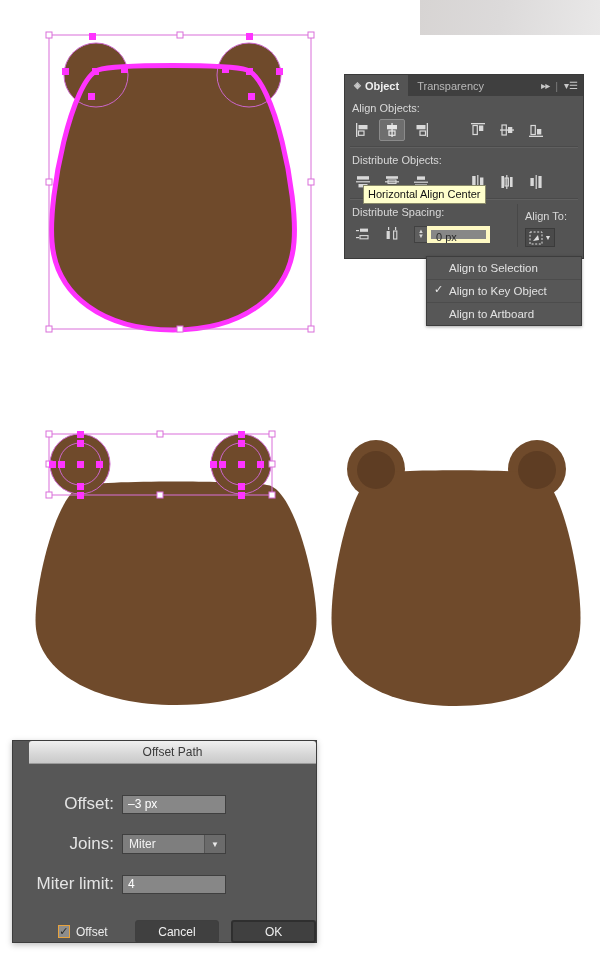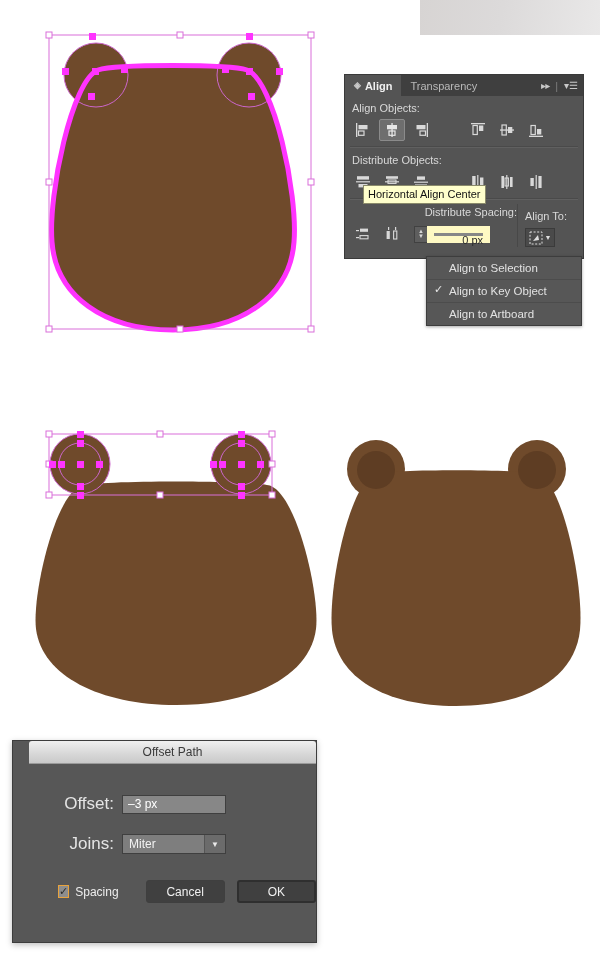--- a/index.html
+++ b/index.html
@@ -84,42 +84,42 @@
     box-sizing: border-box;
   }
   .abtn.sel { background: #6e6e6e; border: 1px solid #8b8b8b; }
   .gap-l { margin-left: 28px; }
   .sep {
     height: 1px; background: #4a4a4a;
     border-bottom: 1px solid #606060;
     margin: 3px 5px 0 5px;
   }
   #dist-spacing-row { display: flex; align-items: flex-end; }
-  #spacing-left { flex: 1; text-align: right; }
+  #spacing-left { flex: 1; }
   #alignto-col {
     width: 66px; border-left: 1px solid #484848; padding-left: 7px;
     box-sizing: border-box;
   }
   .numfield {
     display: flex; align-items: stretch;
     height: 17px; margin-left: 6px;
   }
   .stepper {
     width: 13px; background: #5e5e5e;
     border: 1px solid #414141; border-right: none;
     display: flex; flex-direction: column;
     align-items: center; justify-content: center;
     box-sizing: border-box;
   }
   .stepper span { font-size: 6px; line-height: 5px; color: #d8d8d8; }
   .numinput {
     width: 63px; background: #878787;
-    border: 7px solid #fef9c3;
+    border: 4px solid #fef9c3;
     color: #2b2b2b; font-size: 11px;
-    padding-left: 20px; line-height: 15px;
+    padding-left: 5px; line-height: 15px;
     box-sizing: border-box;
   }
   #alignto-btn {
     width: 30px; height: 19px;
     background: #4a4a4a; border: 1px solid #3b3b3b;
     display: flex; align-items: center; justify-content: center;
     box-sizing: border-box;
   }
 
   
@@ -328,21 +328,21 @@
 
   <circle cx="54" cy="38" r="19" fill="#5e3d23"></circle>
   <circle cx="215" cy="38" r="19" fill="#5e3d23"></circle>
 </svg>
 
 <div id="align-panel" class="abs">
 
   <div id="align-tabbar">
     <div class="panel-tab active">
       <span class="tab-grip">◈</span>
-      <span>Align</span>
+      <span>Object</span>
     </div>
     <div class="panel-tab">
       <span>Transparency</span>
     </div>
     <div id="tabbar-right">
       <span class="dblarrow">▸▸</span>
       <span style="color:#7d7d7d;">|</span>
       <span class="menu-glyph">▾☰</span>
     </div>
   </div>
@@ -519,22 +519,26 @@
   </div>
 
   <div class="dlg-row">
     <div class="dlg-label">Joins:</div>
     <div class="dlg-select">
       <span class="selval">Miter</span>
       <span class="arrowbox">▼</span>
     </div>
   </div>
 
+  <div class="dlg-row">
+    <div class="dlg-label">Miter limit:</div>
+    <div class="dlg-input">4</div>
+  </div>
 
   <div id="dlg-footer">
     <div id="preview-check">
       <span>✓</span>
     </div>
-    <div id="preview-label">Spacing</div>
+    <div id="preview-label">Offset</div>
     <div class="dlg-btn" id="cancel-btn">Cancel</div>
     <div class="dlg-btn" id="ok-btn">OK</div>
   </div>
 </div>
 
 </body></html>

